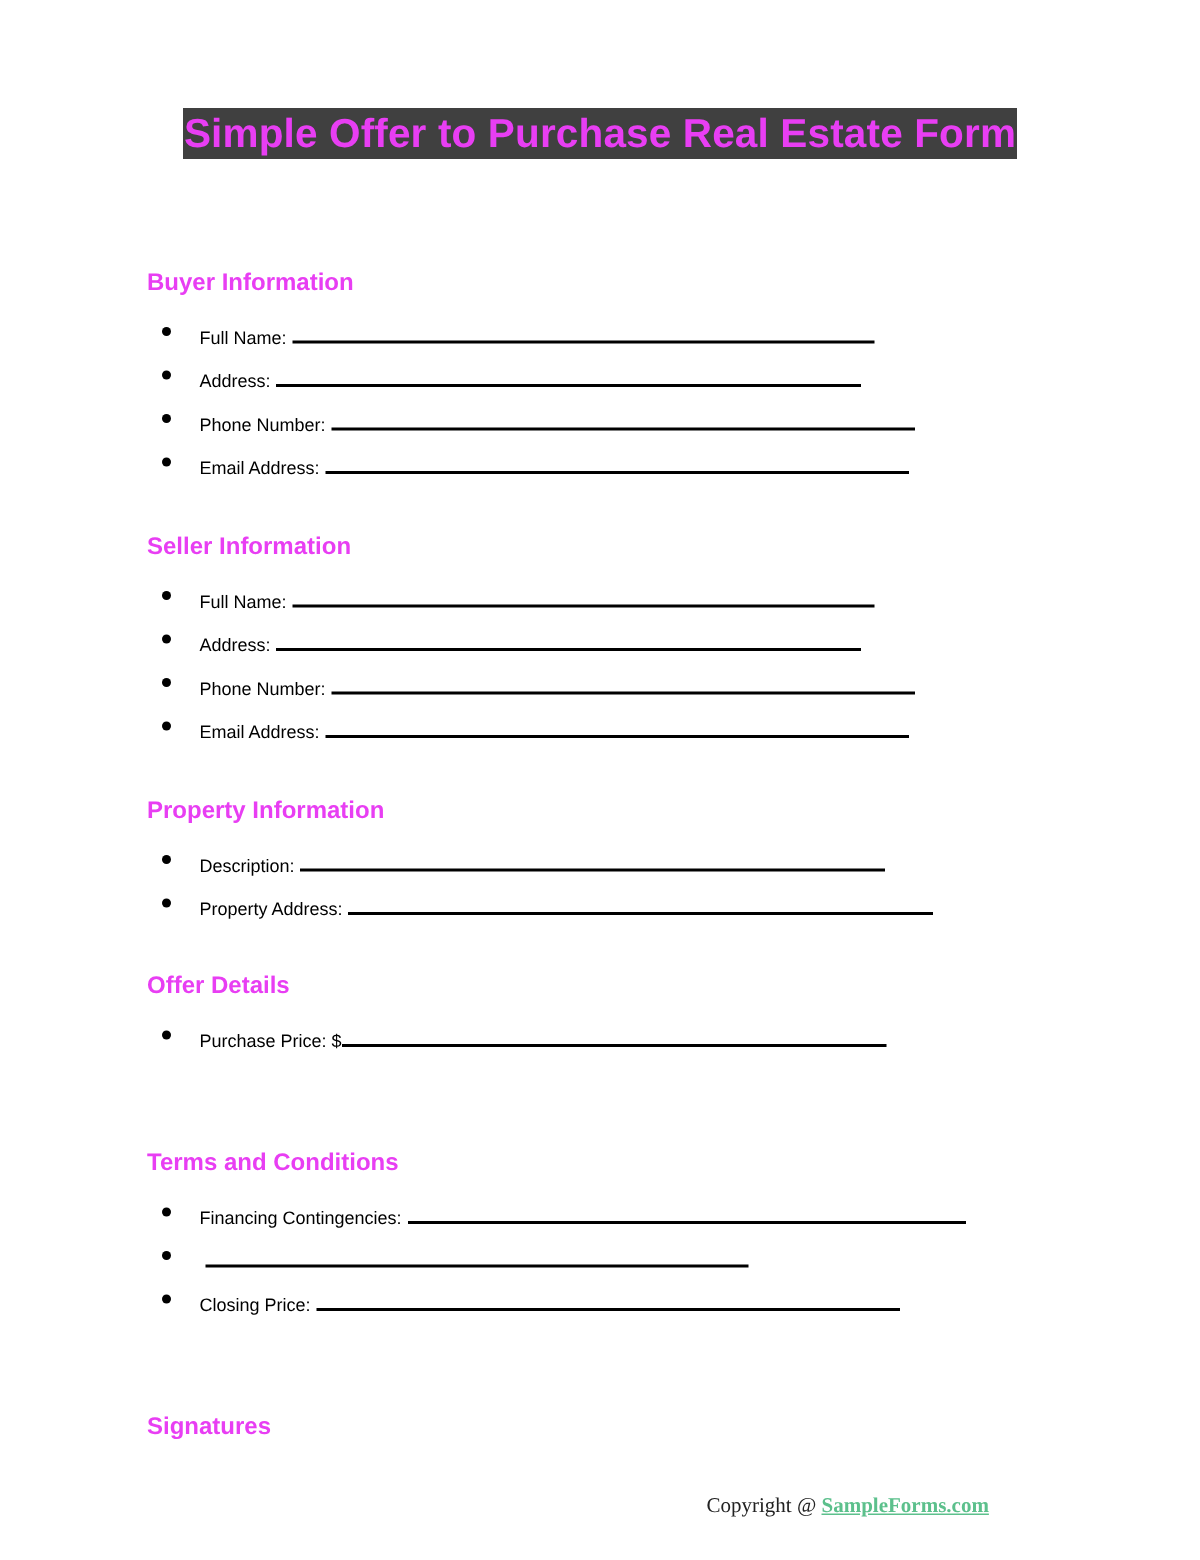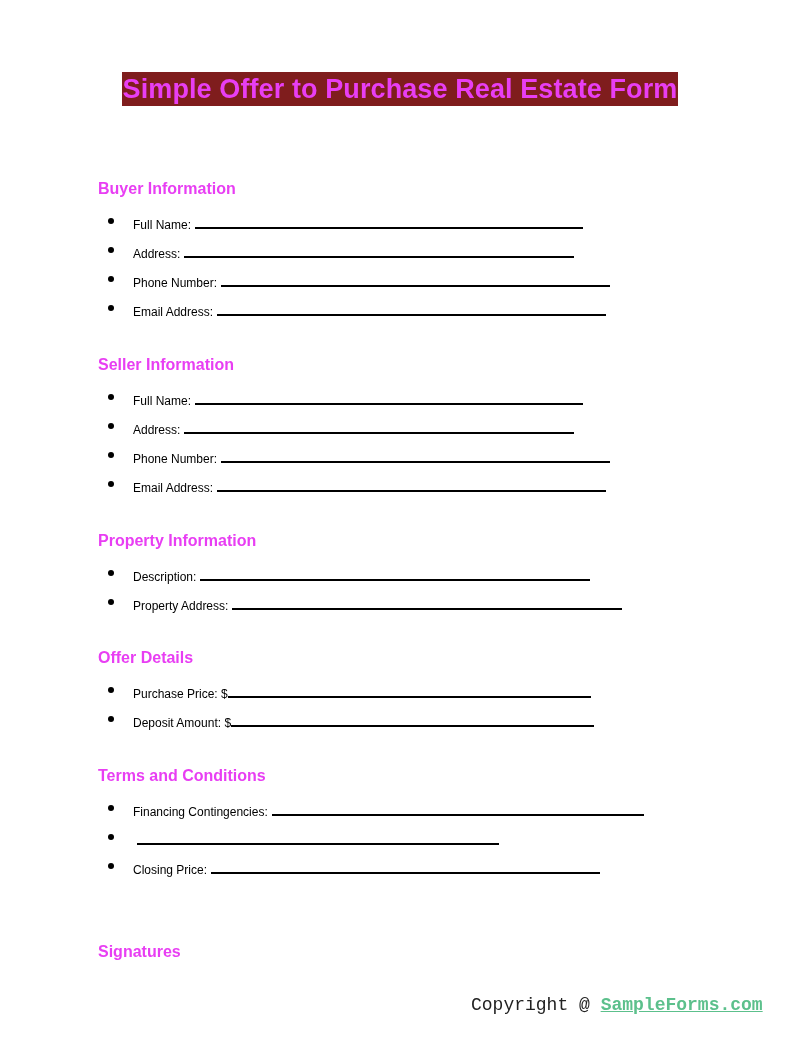--- a/index.html
+++ b/index.html
@@ -17,21 +17,21 @@
     }
     .title-wrap {
       position: absolute;
       top: 72px;
       left: 0;
       width: 800px;
       text-align: center;
     }
     .title {
       display: inline-block;
-      background: #7f1d1d;
+      background: #404040;
       color: #e83ef3;
       font-weight: bold;
       font-size: 27px;
       line-height: 34px;
       padding: 0 1px;
       letter-spacing: 0.1px;
     }
     .section-heading {
       position: absolute;
       left: 85px;
@@ -71,24 +71,24 @@
       border-bottom: 2px solid #000;
       height: 16px;
       vertical-align: baseline;
       margin-left: 4px;
     }
     .blank.tight { margin-left: 0; }
     .footer {
       position: absolute;
       top: 995px;
       left: 471px;
-      font-size: 18px;
+      font-size: 14px;
       line-height: 20px;
       color: #222222;
-      font-family: Liberation Mono, monospace;
+      font-family: Liberation Serif, serif;
       white-space: nowrap;
     }
     .footer a {
       color: #5cc08c;
       font-weight: bold;
       text-decoration: underline;
     }
   </style>
 </head>
 <body>
@@ -149,25 +149,20 @@
   </li>
 </ul>
 
 <h2 class="section-heading" style="top:635px;">Offer Details</h2>
 <ul class="list" style="top:680px;">
   <li>
     <span class="bullet"></span>
     <span>Purchase Price:</span>
     <span>$</span><span class="blank tight" style="width:363px;"></span>
   </li>
-  <li>
-    <span class="bullet"></span>
-    <span>Deposit Amount:</span>
-    <span>$</span><span class="blank tight" style="width:363px;"></span>
-  </li>
 </ul>
 
 <h2 class="section-heading" style="top:753px;">Terms and Conditions</h2>
 <ul class="list" style="top:798px;">
   <li>
     <span class="bullet"></span>
     <span>Financing Contingencies:</span><span class="blank" style="width:372px;"></span>
   </li>
   <li>
     <span class="bullet"></span>

